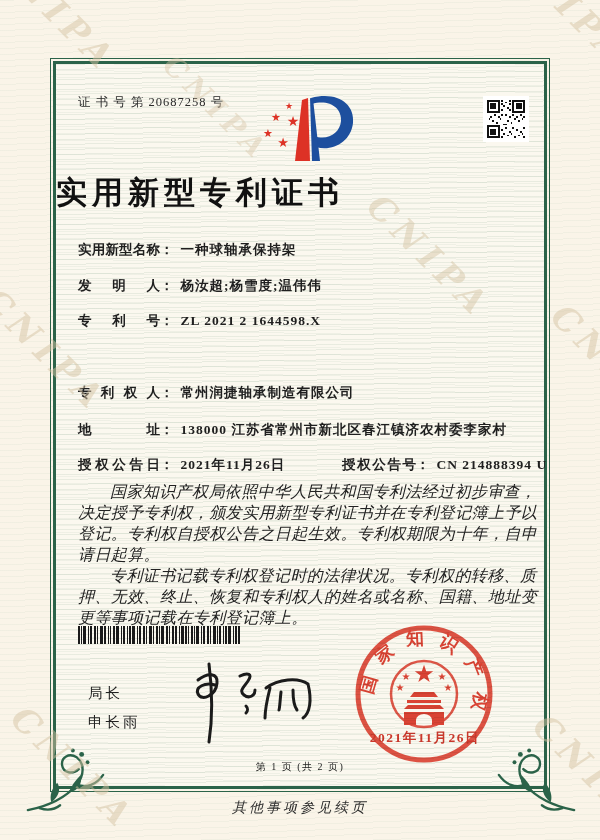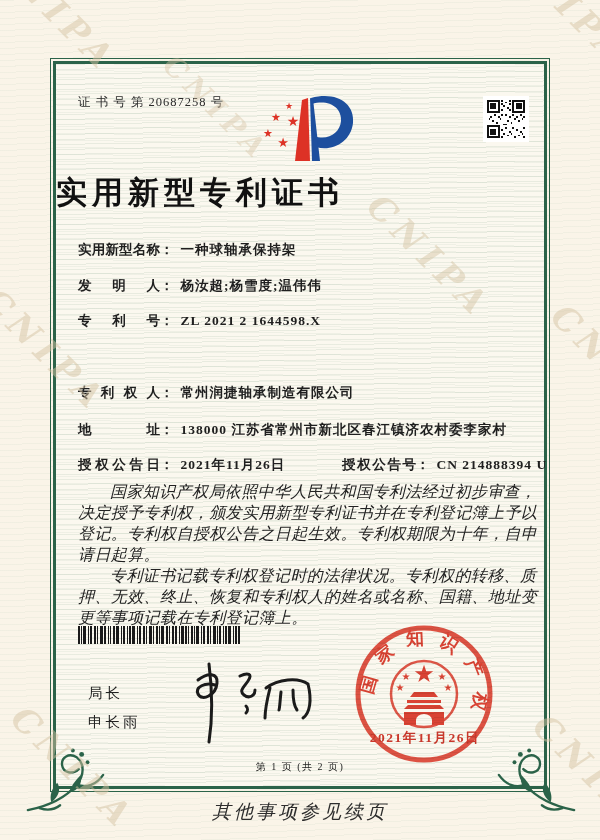--- a/index.html
+++ b/index.html
@@ -68,21 +68,21 @@
   .officer .name{margin-top:10px;}
   .signature{position:absolute;left:122px;top:594px;width:145px;height:88px;}
   .seal{position:absolute;left:294px;top:556px;width:150px;height:150px;mix-blend-mode:multiply;opacity:0.95;z-index:4;}
   .page-no{position:absolute;left:0;bottom:12px;width:100%;text-align:center;font-size:10px;letter-spacing:1.5px;color:#222;}
   
   .ornament{position:absolute;width:88px;height:88px;z-index:5;}
   .orn-left{left:22px;top:728px;}
   .orn-right{left:492px;top:728px;transform:scaleX(-1);}
   .footer-note{
     position:absolute;left:0;top:799px;width:100%;text-align:center;z-index:2;
-    font-size:19px;font-style:italic;letter-spacing:3px;color:#2d2d2d;
+    font-size:14px;font-style:italic;letter-spacing:3px;color:#2d2d2d;
   }
 </style>
 </head>
 <body>
 
 <div class="wm w1">CNIPA</div>
 <div class="wm w2">CNIPA</div>
 <div class="wm w3">CNIPA</div>
 <div class="wm w4">CNIPA</div>
 <div class="wm w5">CNIPA</div>

